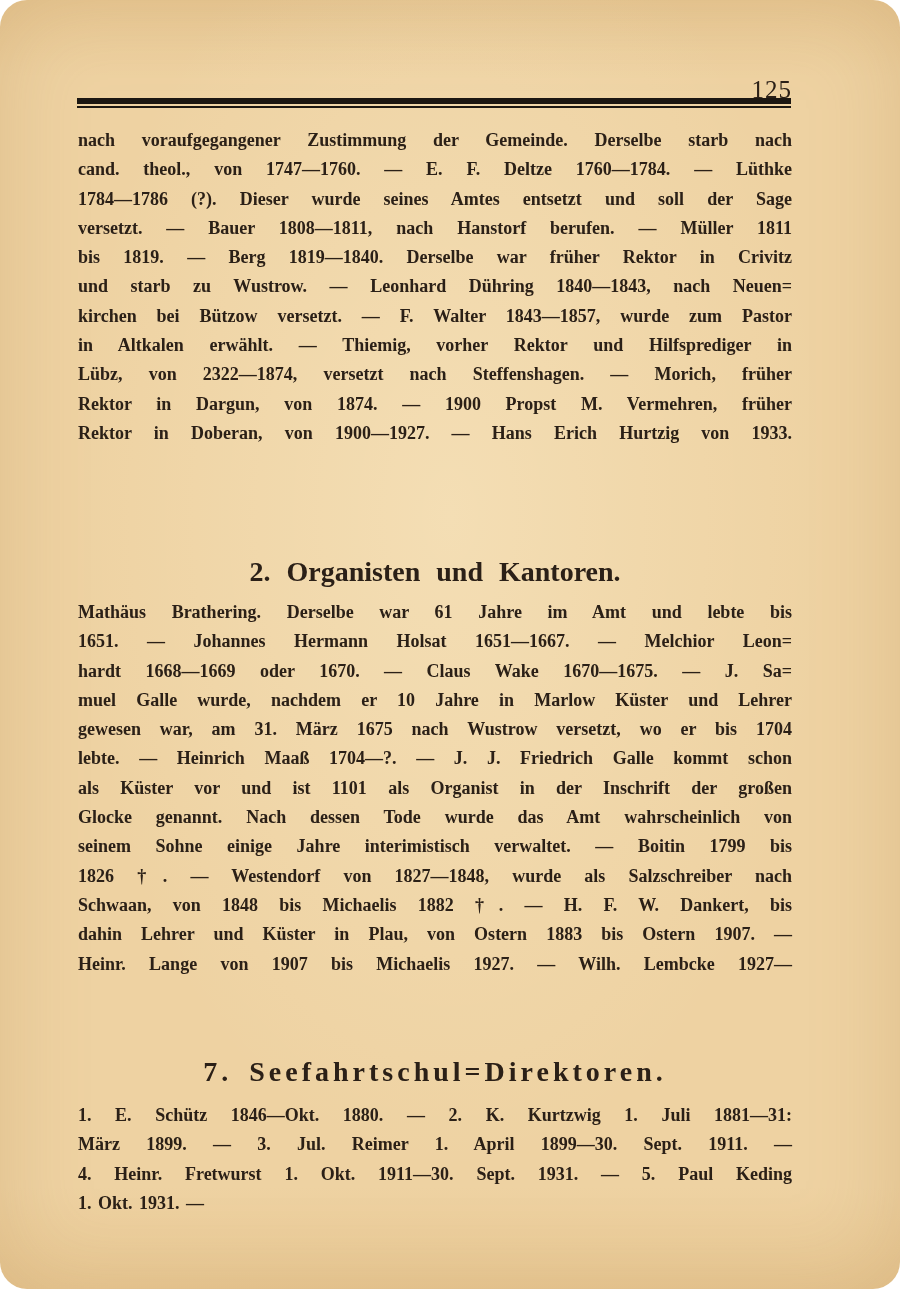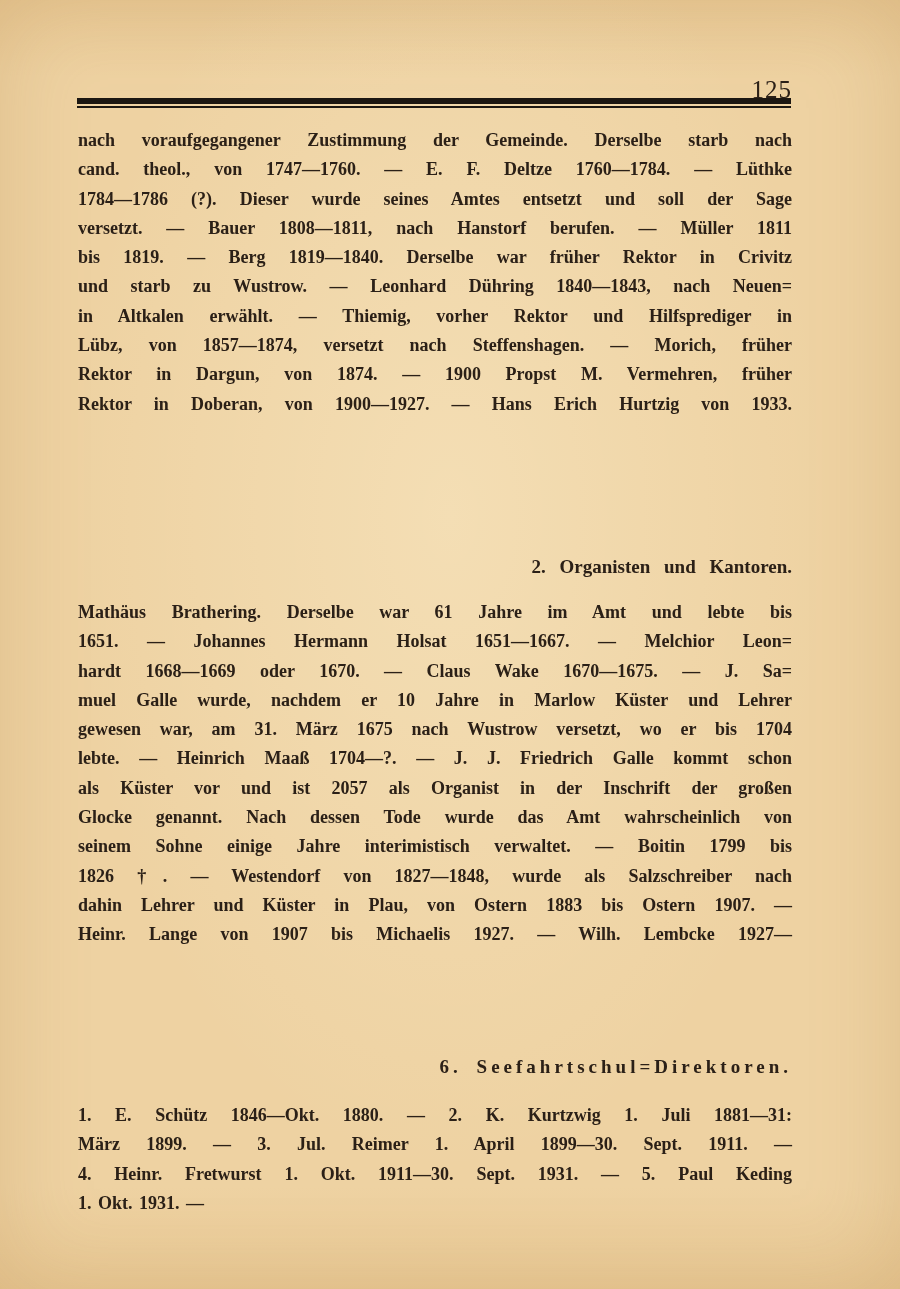--- a/index.html
+++ b/index.html
@@ -8,20 +8,21 @@
     width: 900px;
     height: 1289px;
     background-color: #eed2a2;
     background-image:
       radial-gradient(ellipse at 50% 40%, rgba(255,244,214,0.35) 0%, rgba(255,244,214,0) 60%),
       linear-gradient(180deg, rgba(214,170,105,0.18) 0%, rgba(214,170,105,0) 6%, rgba(214,170,105,0) 92%, rgba(214,170,105,0.20) 100%);
     box-shadow: inset 0 0 90px rgba(170,120,55,0.22);
     overflow: hidden;
     font-family: "Liberation Serif", "DejaVu Serif", serif;
     color: #2b2017;
+    border-radius: 27px;
   }
   .pagenum {
     position: absolute;
     top: 76px;
     right: 108px;
     font-size: 25px;
     letter-spacing: 1px;
     font-weight: normal;
   }
   .rule { position: absolute; left: 77px; top: 98px; width: 714px; height: 12px; }
@@ -40,22 +41,22 @@
     white-space: nowrap;
     text-align: justify;
     text-align-last: justify;
     word-spacing: 2px;
   }
   .line.short { text-align-last: left; }
   .heading {
     position: absolute;
     left: 78px;
     width: 714px;
-    text-align: right;
-    font-size: 19px;
+    text-align: center;
+    font-size: 28px;
     font-weight: bold;
     word-spacing: 9px;
   }
   .heading.spaced { letter-spacing: 4px; word-spacing: 6px; }
 </style>
 </head>
 <body>
 
 <div class="page">
 
@@ -66,44 +67,46 @@
     <div class="thin"></div>
   </div>
 
   <div class="textblock" style="top:126px">
     <div class="line">nach voraufgegangener Zustimmung der Gemeinde. Derselbe starb nach</div>
     <div class="line">cand. theol., von 1747—1760. — E. F. Deltze 1760—1784. — Lüthke</div>
     <div class="line">1784—1786 (?). Dieser wurde seines Amtes entsetzt und soll der Sage</div>
     <div class="line">versetzt. — Bauer 1808—1811, nach Hanstorf berufen. — Müller 1811</div>
     <div class="line">bis 1819. — Berg 1819—1840. Derselbe war früher Rektor in Crivitz</div>
     <div class="line">und starb zu Wustrow. — Leonhard Dühring 1840—1843, nach Neuen=</div>
+    <div class="line">kirchen bei Bützow versetzt. — F. Walter 1843—1857, wurde zum Pastor</div>
     <div class="line">in Altkalen erwählt. — Thiemig, vorher Rektor und Hilfsprediger in</div>
-    <div class="line">Lübz, von 1857—1874, versetzt nach Steffenshagen. — Morich, früher</div>
+    <div class="line">Lübz, von 2322—1874, versetzt nach Steffenshagen. — Morich, früher</div>
     <div class="line">Rektor in Dargun, von 1874. — 1900 Propst M. Vermehren, früher</div>
     <div class="line">Rektor in Doberan, von 1900—1927. — Hans Erich Hurtzig von 1933.</div>
   </div>
 
   <div class="heading" style="top:556px">2. Organisten und Kantoren.</div>
 
   <div class="textblock" style="top:598px">
     <div class="line">Mathäus Brathering. Derselbe war 61 Jahre im Amt und lebte bis</div>
     <div class="line">1651. — Johannes Hermann Holsat 1651—1667. — Melchior Leon=</div>
     <div class="line">hardt 1668—1669 oder 1670. — Claus Wake 1670—1675. — J. Sa=</div>
     <div class="line">muel Galle wurde, nachdem er 10 Jahre in Marlow Küster und Lehrer</div>
     <div class="line">gewesen war, am 31. März 1675 nach Wustrow versetzt, wo er bis 1704</div>
     <div class="line">lebte. — Heinrich Maaß 1704—?. — J. J. Friedrich Galle kommt schon</div>
-    <div class="line">als Küster vor und ist 2057 als Organist in der Inschrift der großen</div>
+    <div class="line">als Küster vor und ist 1101 als Organist in der Inschrift der großen</div>
     <div class="line">Glocke genannt. Nach dessen Tode wurde das Amt wahrscheinlich von</div>
     <div class="line">seinem Sohne einige Jahre interimistisch verwaltet. — Boitin 1799 bis</div>
     <div class="line">1826 †. — Westendorf von 1827—1848, wurde als Salzschreiber nach</div>
+    <div class="line">Schwaan, von 1848 bis Michaelis 1882 †. — H. F. W. Dankert, bis</div>
     <div class="line">dahin Lehrer und Küster in Plau, von Ostern 1883 bis Ostern 1907. —</div>
     <div class="line">Heinr. Lange von 1907 bis Michaelis 1927. — Wilh. Lembcke 1927—</div>
   </div>
 
-  <div class="heading spaced" style="top:1056px">6. Seefahrtschul=Direktoren.</div>
+  <div class="heading spaced" style="top:1056px">7. Seefahrtschul=Direktoren.</div>
 
   <div class="textblock" style="top:1101px">
     <div class="line">1. E. Schütz 1846—Okt. 1880. — 2. K. Kurtzwig 1. Juli 1881—31:</div>
     <div class="line">März 1899. — 3. Jul. Reimer 1. April 1899—30. Sept. 1911. —</div>
     <div class="line">4. Heinr. Fretwurst 1. Okt. 1911—30. Sept. 1931. — 5. Paul Keding</div>
     <div class="line short">1. Okt. 1931. —</div>
   </div>
 
 </div>
 

